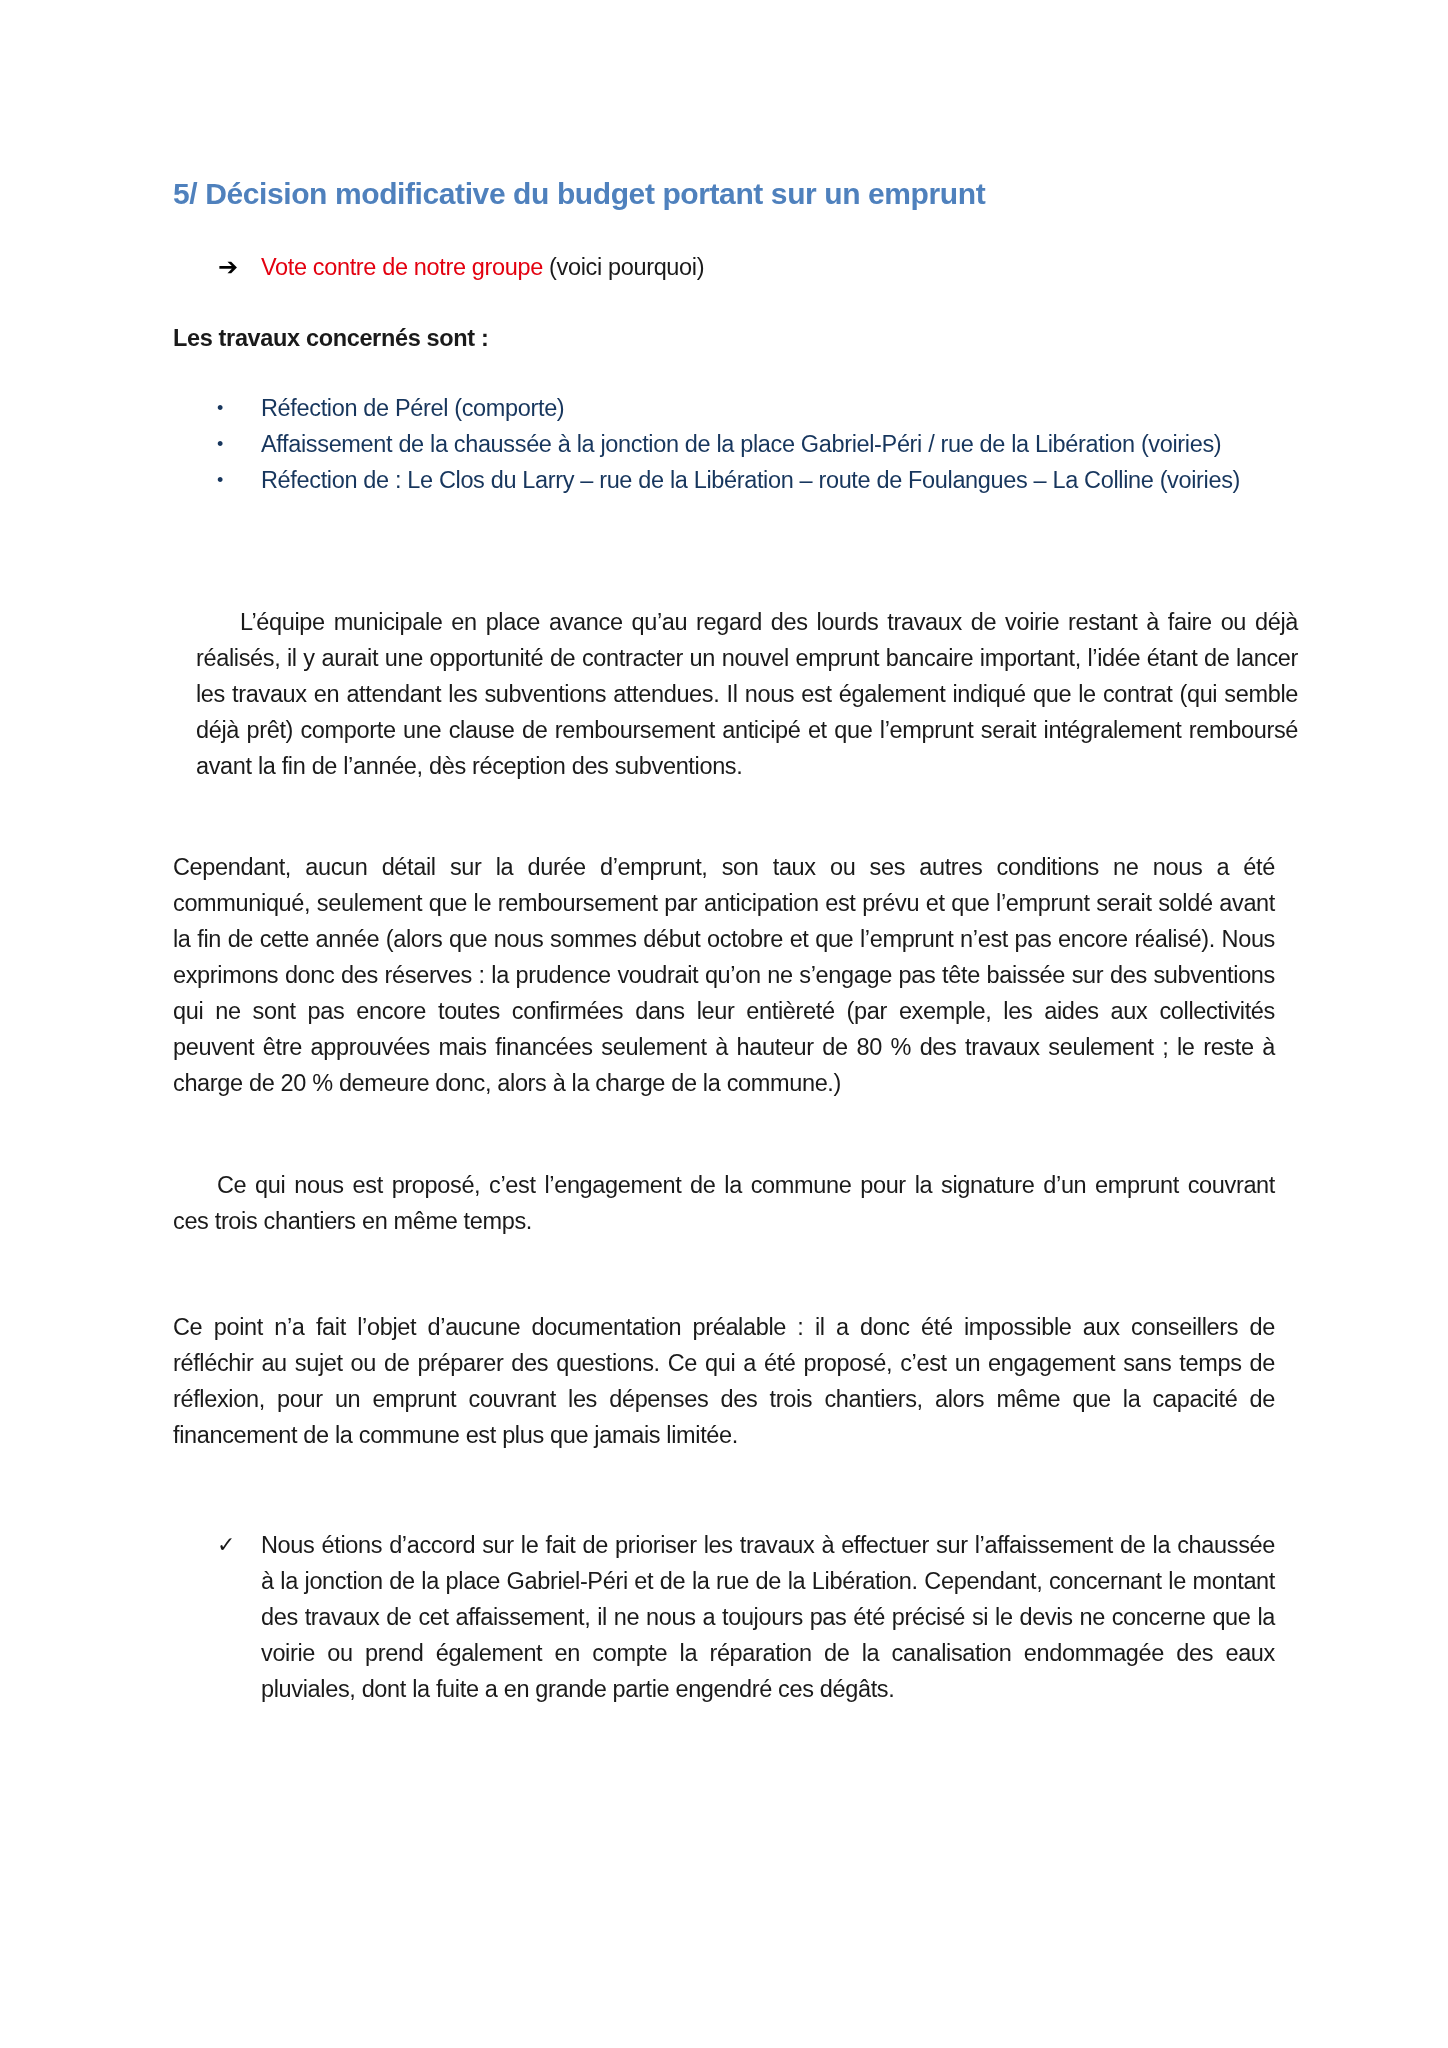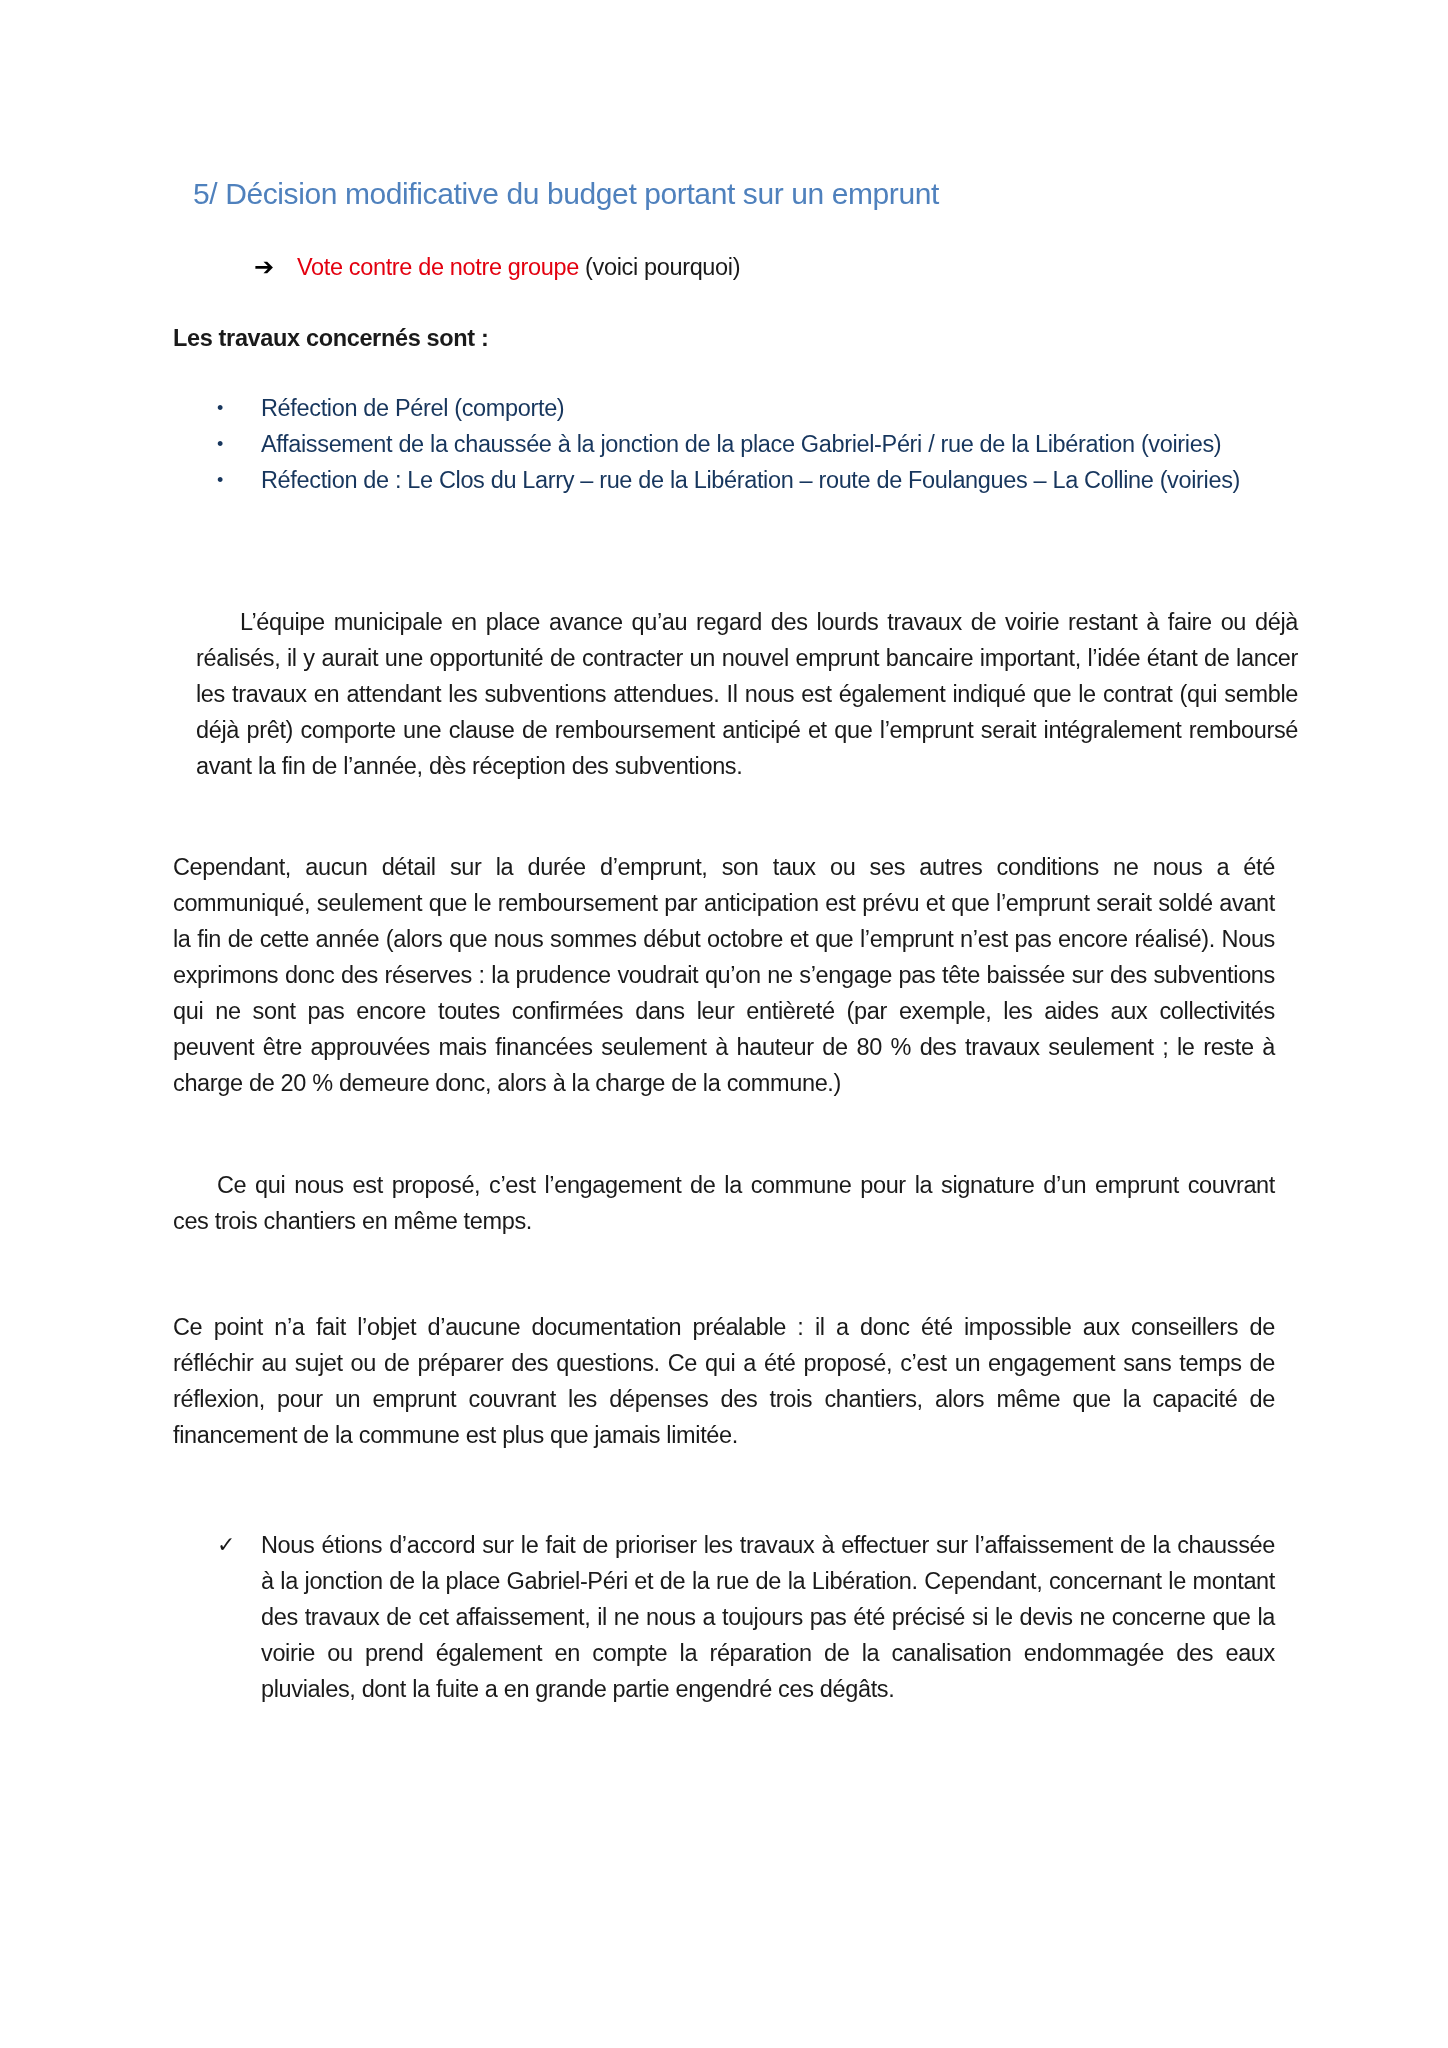--- a/index.html
+++ b/index.html
@@ -8,26 +8,26 @@
       position: absolute; left: 0; top: 0; width: 1448px; height: 2048px; background: #fff;
       font-family: "Liberation Sans", "DejaVu Sans", sans-serif;
       color: #1a1a1a;
     }
     .content {
       position: absolute; left: 173px; width: 1102px;
       font-size: 23.5px; line-height: 36px; letter-spacing: -0.35px;
     }
     .title {
       position: absolute; left: 173px; top: 174px;
-      font-size: 30px; font-weight: normal; color: #4f81bd; letter-spacing: -0.4px;
-      line-height: 40px; white-space: nowrap; margin-left: 20px;
+      font-size: 30px; font-weight: bold; color: #4f81bd; letter-spacing: -0.4px;
+      line-height: 40px; white-space: nowrap;
     }
     .vote {
       position: absolute; left: 218px; top: 249px; line-height: 36px;
-      font-size: 23.5px; white-space: nowrap; letter-spacing: -0.35px; margin-left: 36px;
+      font-size: 23.5px; white-space: nowrap; letter-spacing: -0.35px;
     }
     .vote .arrow { display: inline-block; width: 43px; font-weight: bold; font-size: 24px; color: #000; }
     .vote .red { color: #e3000f; }
     .intro { top: 320px; font-weight: bold; }
     ul.works {
       position: absolute; left: 173px; top: 390px; width: 1102px; margin: 0; padding: 0; list-style: none;
       font-size: 23.5px; line-height: 36px; color: #17365d; letter-spacing: -0.35px;
     }
     ul.works li { position: relative; padding-left: 88px; text-align: justify; text-align-last: left; }
     ul.works li .bullet { position: absolute; left: 44px; top: 0; font-size: 18px; }

